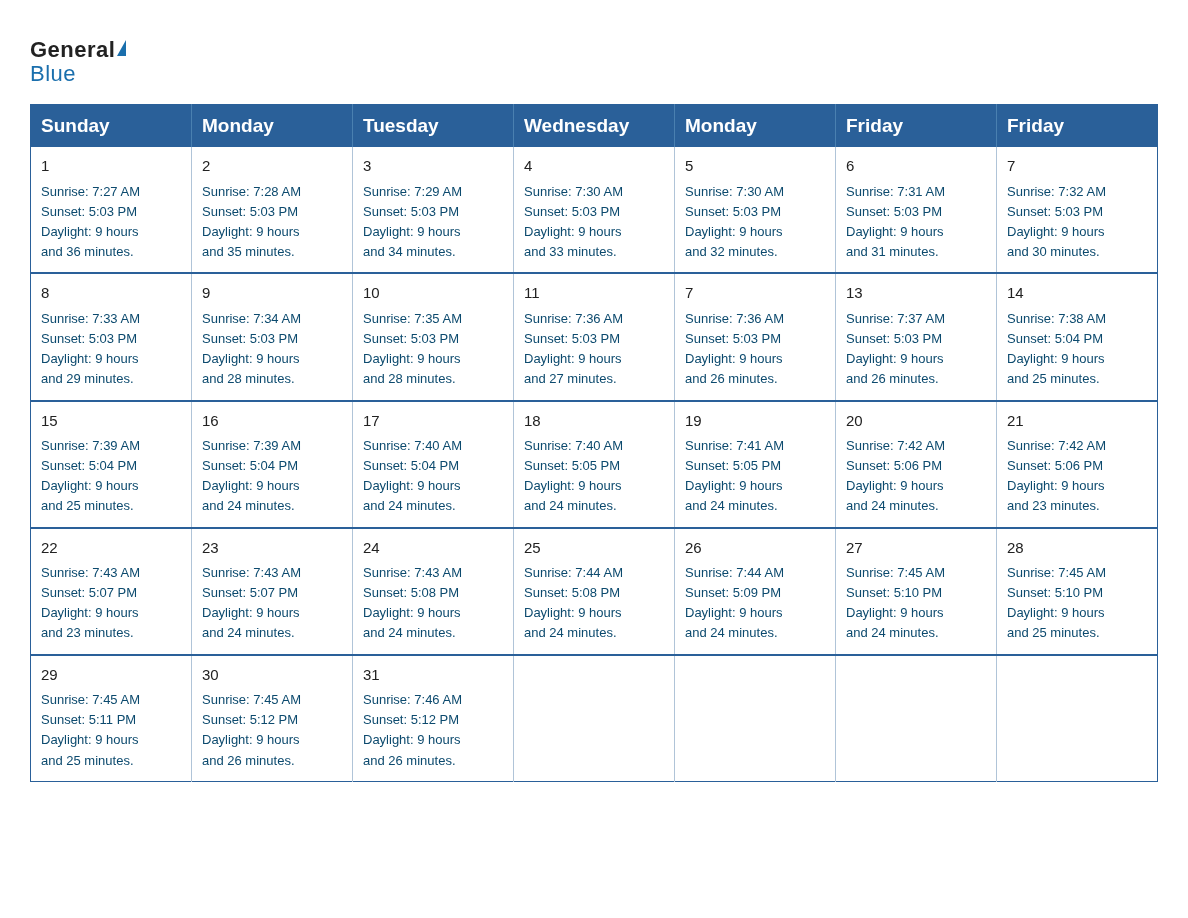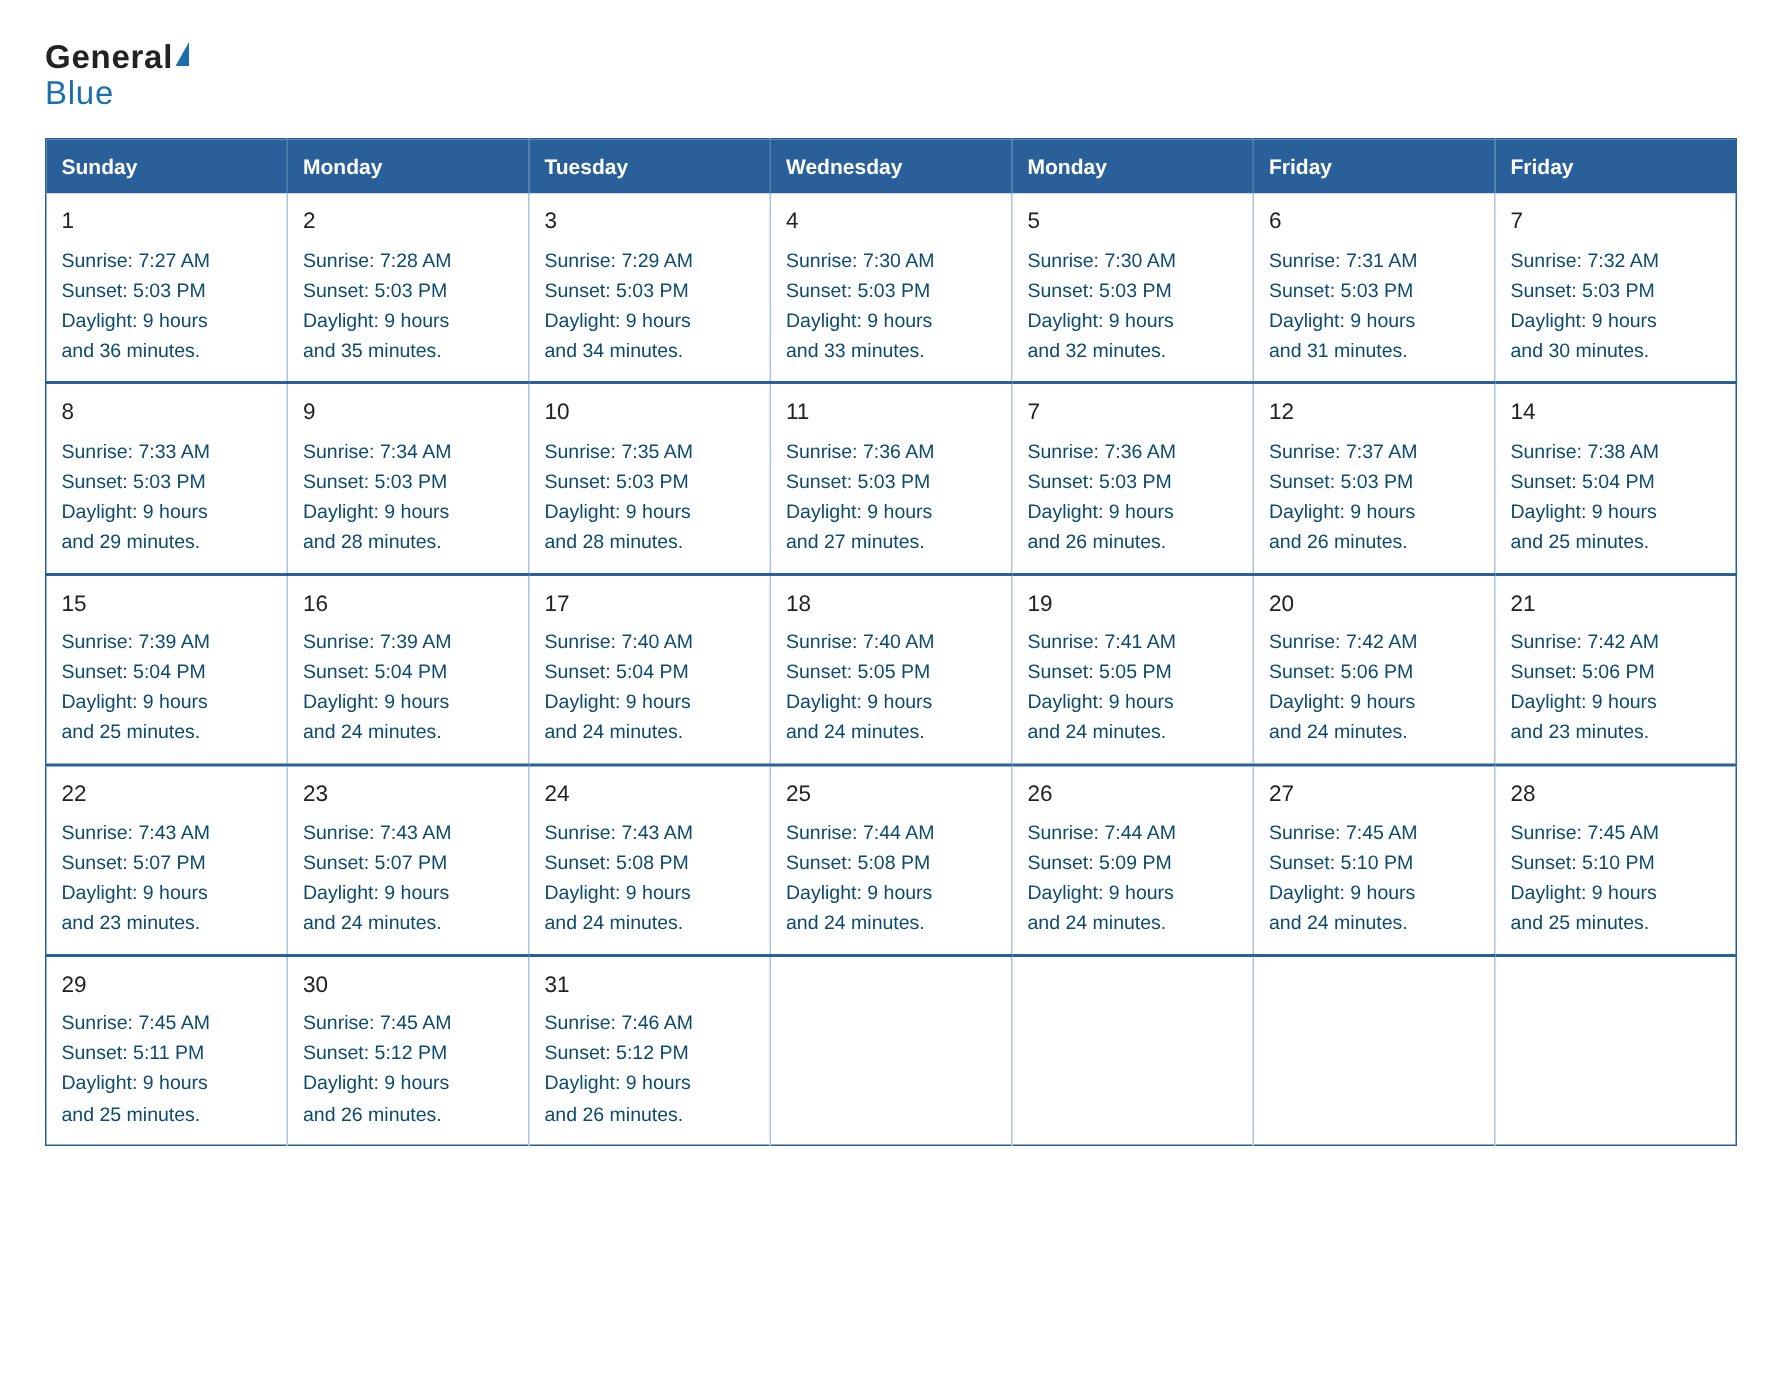--- a/index.html
+++ b/index.html
@@ -15,20 +15,21 @@
       display: flex;
       justify-content: space-between;
       align-items: flex-start;
       margin-bottom: 18px;
     }
     .logo {
       display: flex;
       flex-direction: column;
       align-items: flex-start;
       padding-top: 6px;
+      margin-top: 12px;
     }
     .logo-general {
       font-size: 22px;
       font-weight: bold;
       color: #222;
       letter-spacing: 0.5px;
       line-height: 1.1;
     }
     .logo-blue {
       font-size: 22px;
@@ -63,21 +64,21 @@
       margin-top: 4px;
     }
     .calendar-table {
       width: 100%;
       border-collapse: collapse;
       border: 1.5px solid #2a6099;
     }
     .calendar-table th {
       background-color: #2a6099;
       color: #fff;
-      font-size: 14px;
+      font-size: 19px;
       font-weight: bold;
       padding: 10px 10px;
       text-align: left;
       border-right: 1px solid #4a80b0;
     }
     .calendar-table th:last-child {
       border-right: none;
     }
     .calendar-table td {
       vertical-align: top;
@@ -187,21 +188,21 @@
         </td>
         <td>
           <span class="day-number">11</span>
           <div class="day-info">Sunrise: 7:36 AM<br>Sunset: 5:03 PM<br>Daylight: 9 hours<br>and 27 minutes.</div>
         </td>
         <td>
           <span class="day-number">7</span>
           <div class="day-info">Sunrise: 7:36 AM<br>Sunset: 5:03 PM<br>Daylight: 9 hours<br>and 26 minutes.</div>
         </td>
         <td>
-          <span class="day-number">12</span>
+          <span class="day-number">13</span>
           <div class="day-info">Sunrise: 7:37 AM<br>Sunset: 5:03 PM<br>Daylight: 9 hours<br>and 26 minutes.</div>
         </td>
         <td>
           <span class="day-number">14</span>
           <div class="day-info">Sunrise: 7:38 AM<br>Sunset: 5:04 PM<br>Daylight: 9 hours<br>and 25 minutes.</div>
         </td>
       </tr>
       <tr>
         <td>
           <span class="day-number">15</span>

